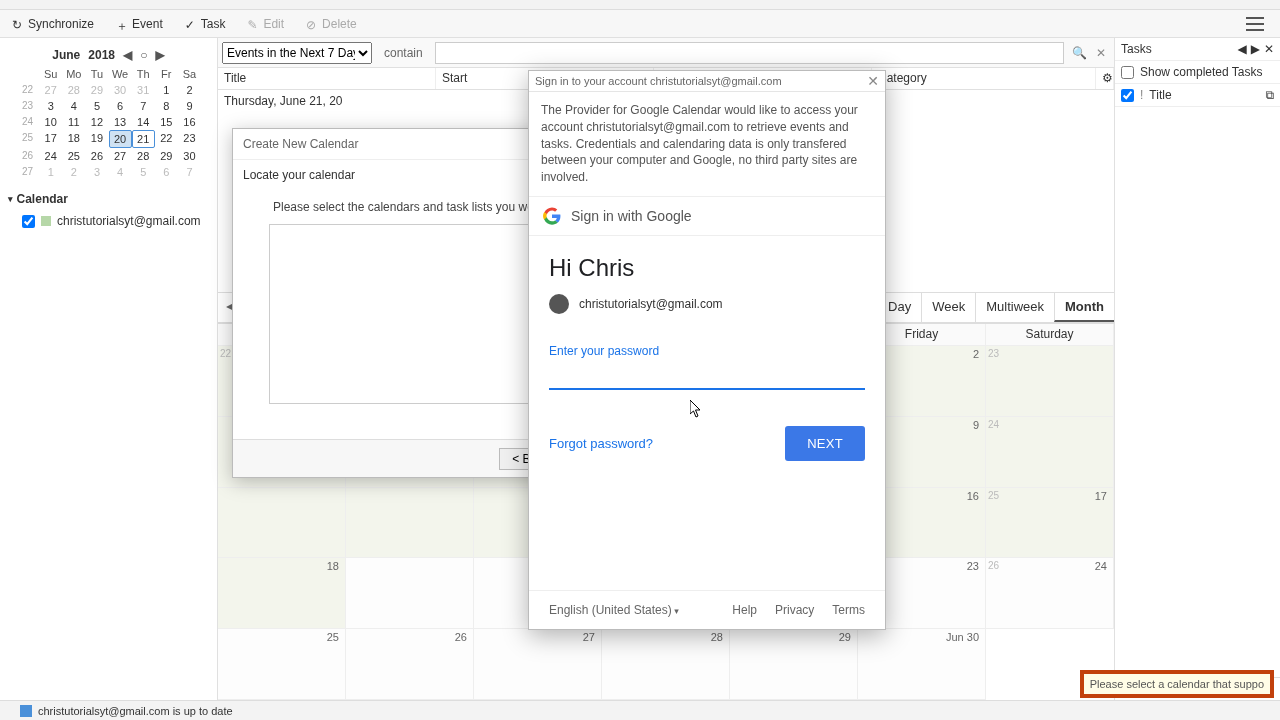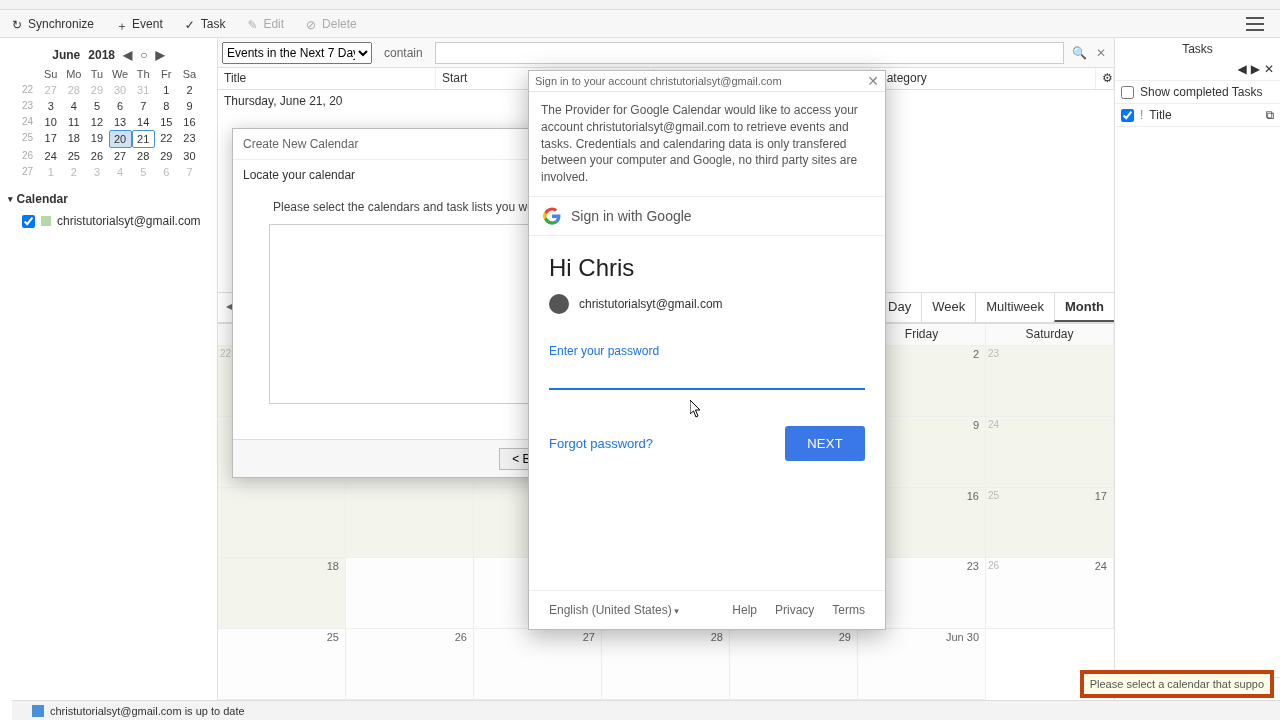--- a/index.html
+++ b/index.html
@@ -46,30 +46,30 @@
 .viewbar .range { flex:1; padding:6px 8px; font-weight:bold; font-size:14px; text-align:left;}
 .viewbar .pill { padding:6px 10px; font-size:13px; border-left:1px solid #ddd; cursor:pointer;}
 .viewbar .pill.active { font-weight:bold; background:#fff; border-bottom:2px solid #555;}
 .calgrid { flex:1; display:grid; grid-template-columns: repeat(7,1fr); grid-template-rows: 22px repeat(5,1fr); border-top:1px solid #ddd;}
 .daycol { text-align:center; padding:3px 0; font-size:12px; background:#fafafa; border-bottom:1px solid #eee; border-right:1px solid #eee;}
 .cell { border-right:1px solid #eee; border-bottom:1px solid #eee; position:relative; background:#fdfdfd;}
 .cell.off { background:#f3f5ec;}
 .cell .wk { position:absolute; left:2px; top:2px; color:#bbb; font-size:10px;}
 .cell .dn { position:absolute; right:6px; top:2px; color:#666; font-size:11px;}
 .right { width: 166px; border-left:1px solid #e0e0e0; background:#fff; display:flex; flex-direction:column;}
-.tasks-head { display:flex; align-items:center; gap:6px; padding:4px 6px; border-bottom:1px solid #eee;flex-direction:column;}
+.tasks-head { display:flex; align-items:center; gap:24px; padding:4px 6px; border-bottom:1px solid #eee;}
 .tasks-head .ttl { font-size:12px;}
 .tasks-head .nav { margin-left:auto; display:flex; gap:4px;}
 .tasks-head .nav span{cursor:pointer;}
 .showc { display:flex; align-items:center; gap:6px; padding:4px 6px; border-bottom:1px solid #eee;}
 .titlehead { display:flex; align-items:center; gap:6px; padding:4px 6px; border-bottom:1px solid #eee;}
 .titlehead .sort { margin-left:auto;}
 .today-pane { margin-top:auto; border-top:1px solid #ddd; padding:4px 6px; display:flex; align-items:center; gap:4px; font-size:12px;}
 .today-pane .tri{margin-left:auto;}
-.status { position:absolute; bottom:0; left:12px; right:0; height:20px; background:#f3f3f3; border-top:1px solid #ddd; display:flex; align-items:center; padding:0 20px; font-size:11px; gap:6px;}
+.status { position:absolute; bottom:0; left:0; right:0; height:20px; background:#f3f3f3; border-top:1px solid #ddd; display:flex; align-items:center; padding:0 20px; font-size:11px; gap:6px;}
 .status .ico{ width:12px;height:12px; background:#4a90d9;}
 .hint { position:absolute; right:6px; bottom:22px; background:#fffde7; border:4px solid #c2410c; padding:4px 6px; font-size:11px; color:#555;}
 
 
 .wizard { position:absolute; left:232px; top:128px; width:400px; height:350px; background:#fff; border:1px solid #bbb; box-shadow:0 4px 18px rgba(0,0,0,.25);}
 .wizard .whead{ padding:8px 10px; color:#666; font-size:12px; border-bottom:1px solid #eee;}
 .wizard .wsub{ padding:8px 10px; font-size:12px;}
 .wizard .wmsg{ padding:10px 40px; font-size:12px; color:#444;}
 .wizard .listbox { margin:0 36px; height:180px; border:1px solid #ccc; background:#fff;}
 .wizard .wbtns { position:absolute; bottom:0; left:0; right:0; height:38px; border-top:1px solid #ddd; display:flex; align-items:center; justify-content:flex-end; gap:8px; padding:0 10px; background:#f7f7f7;}

